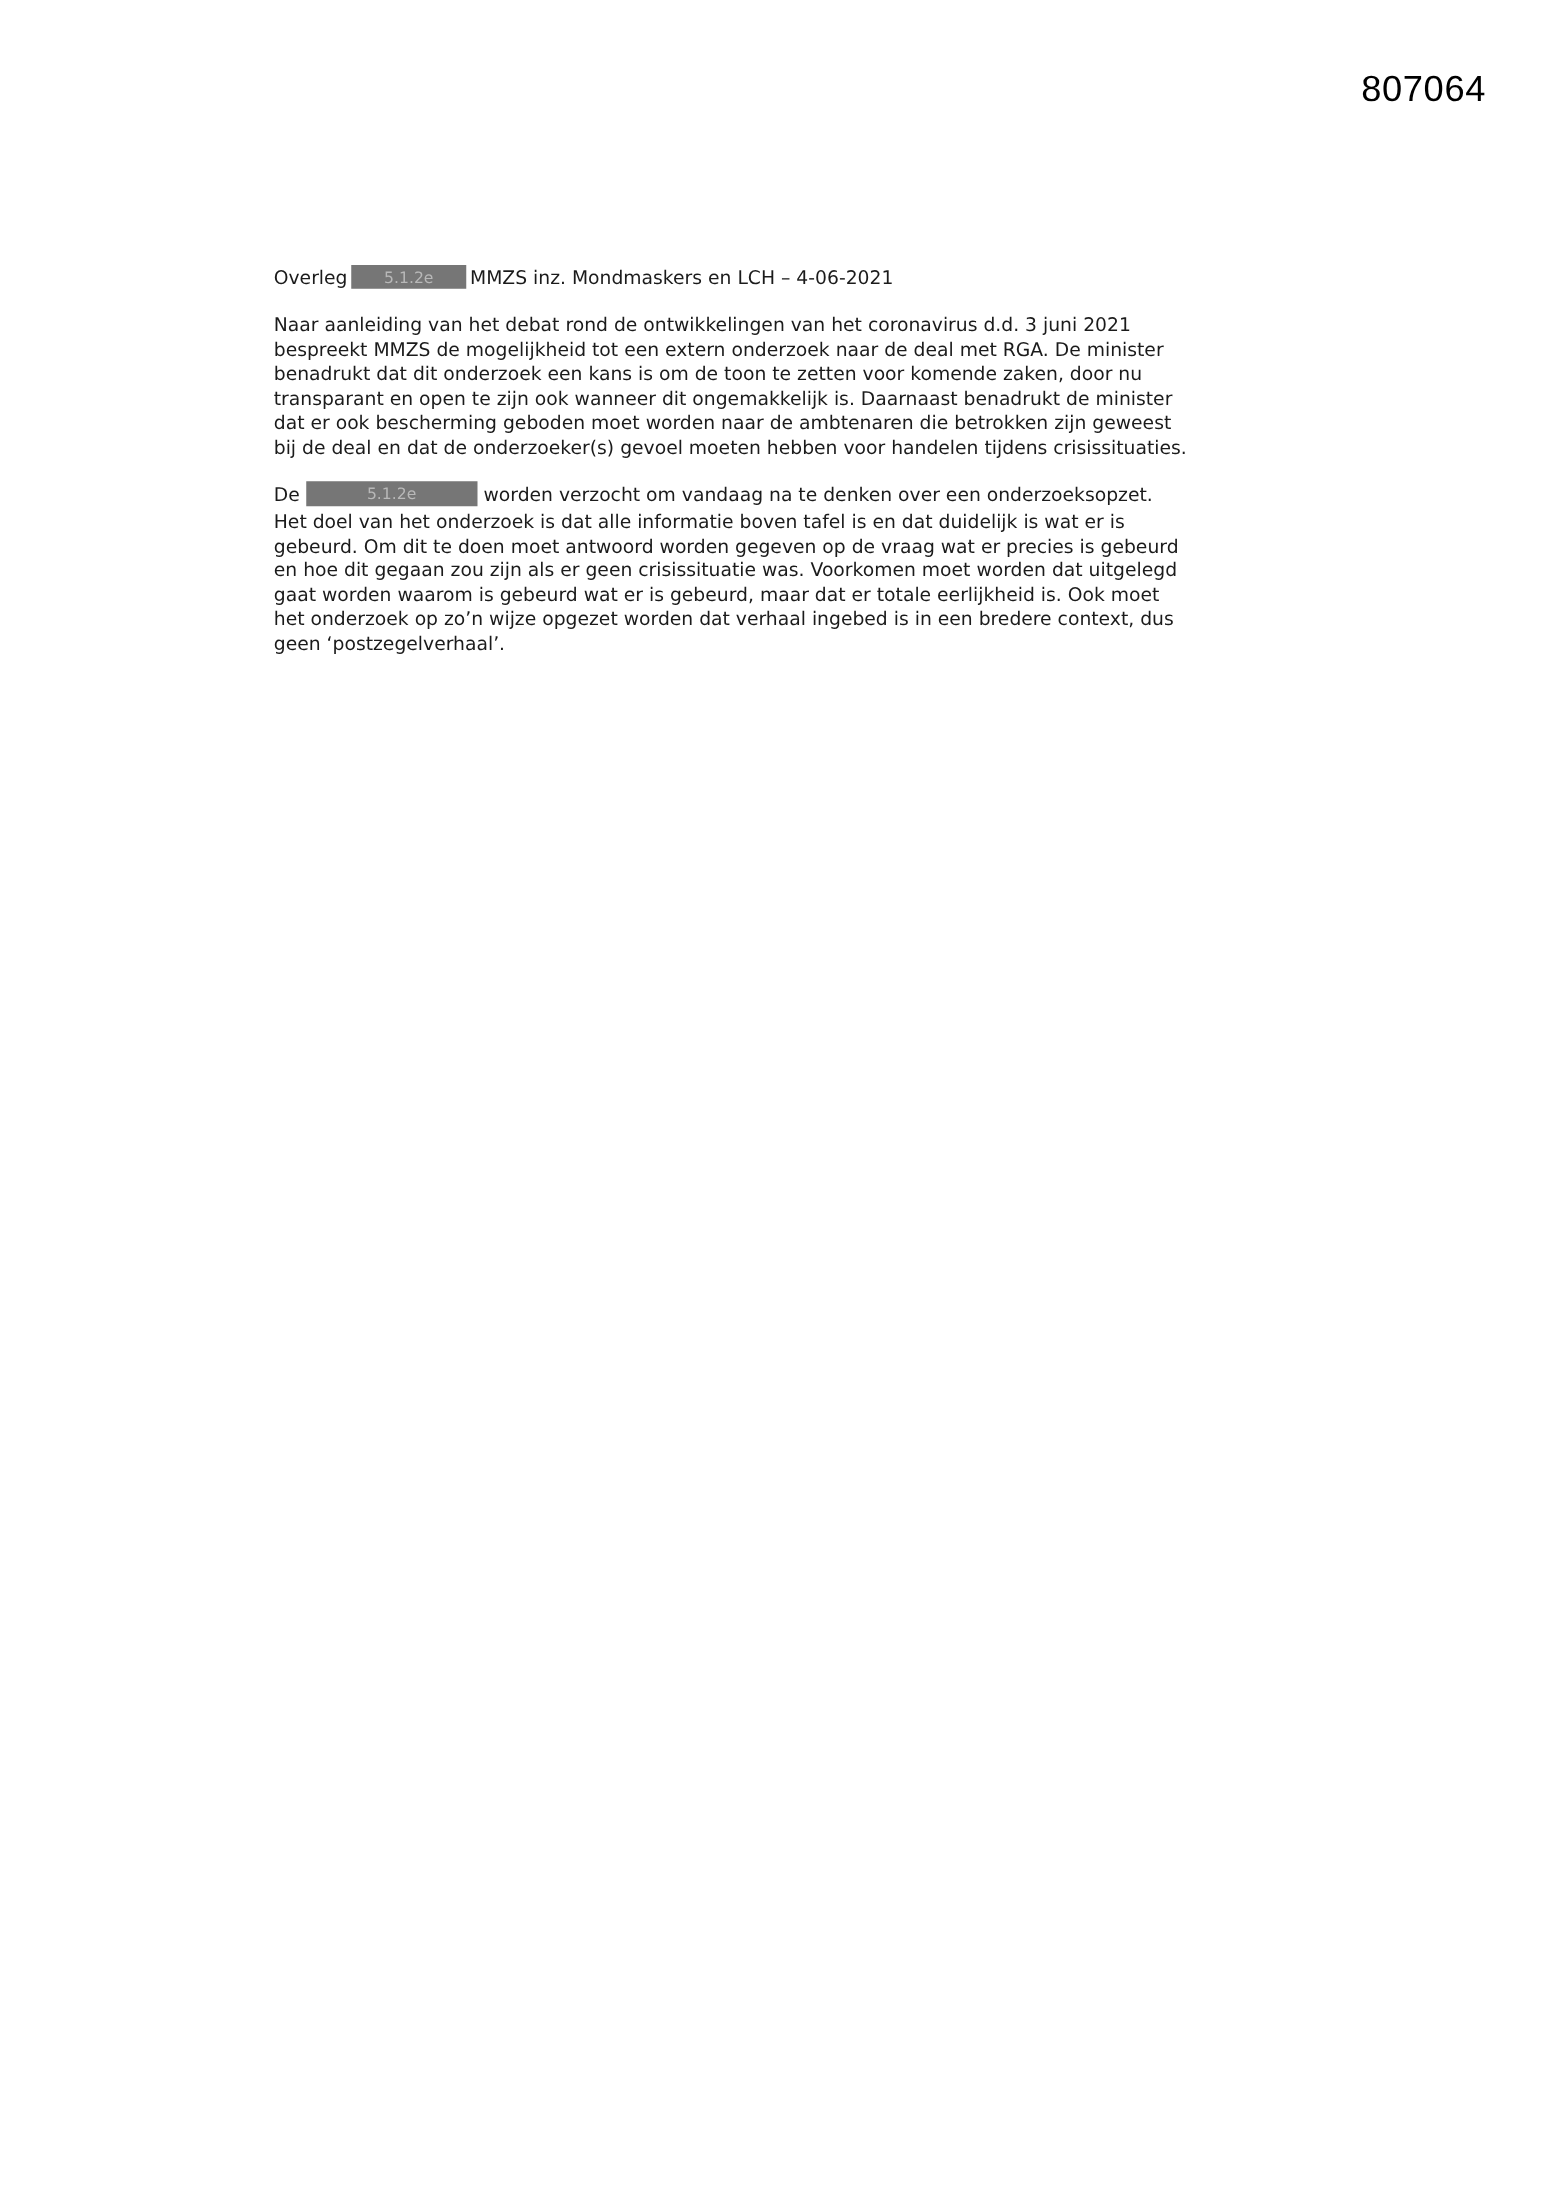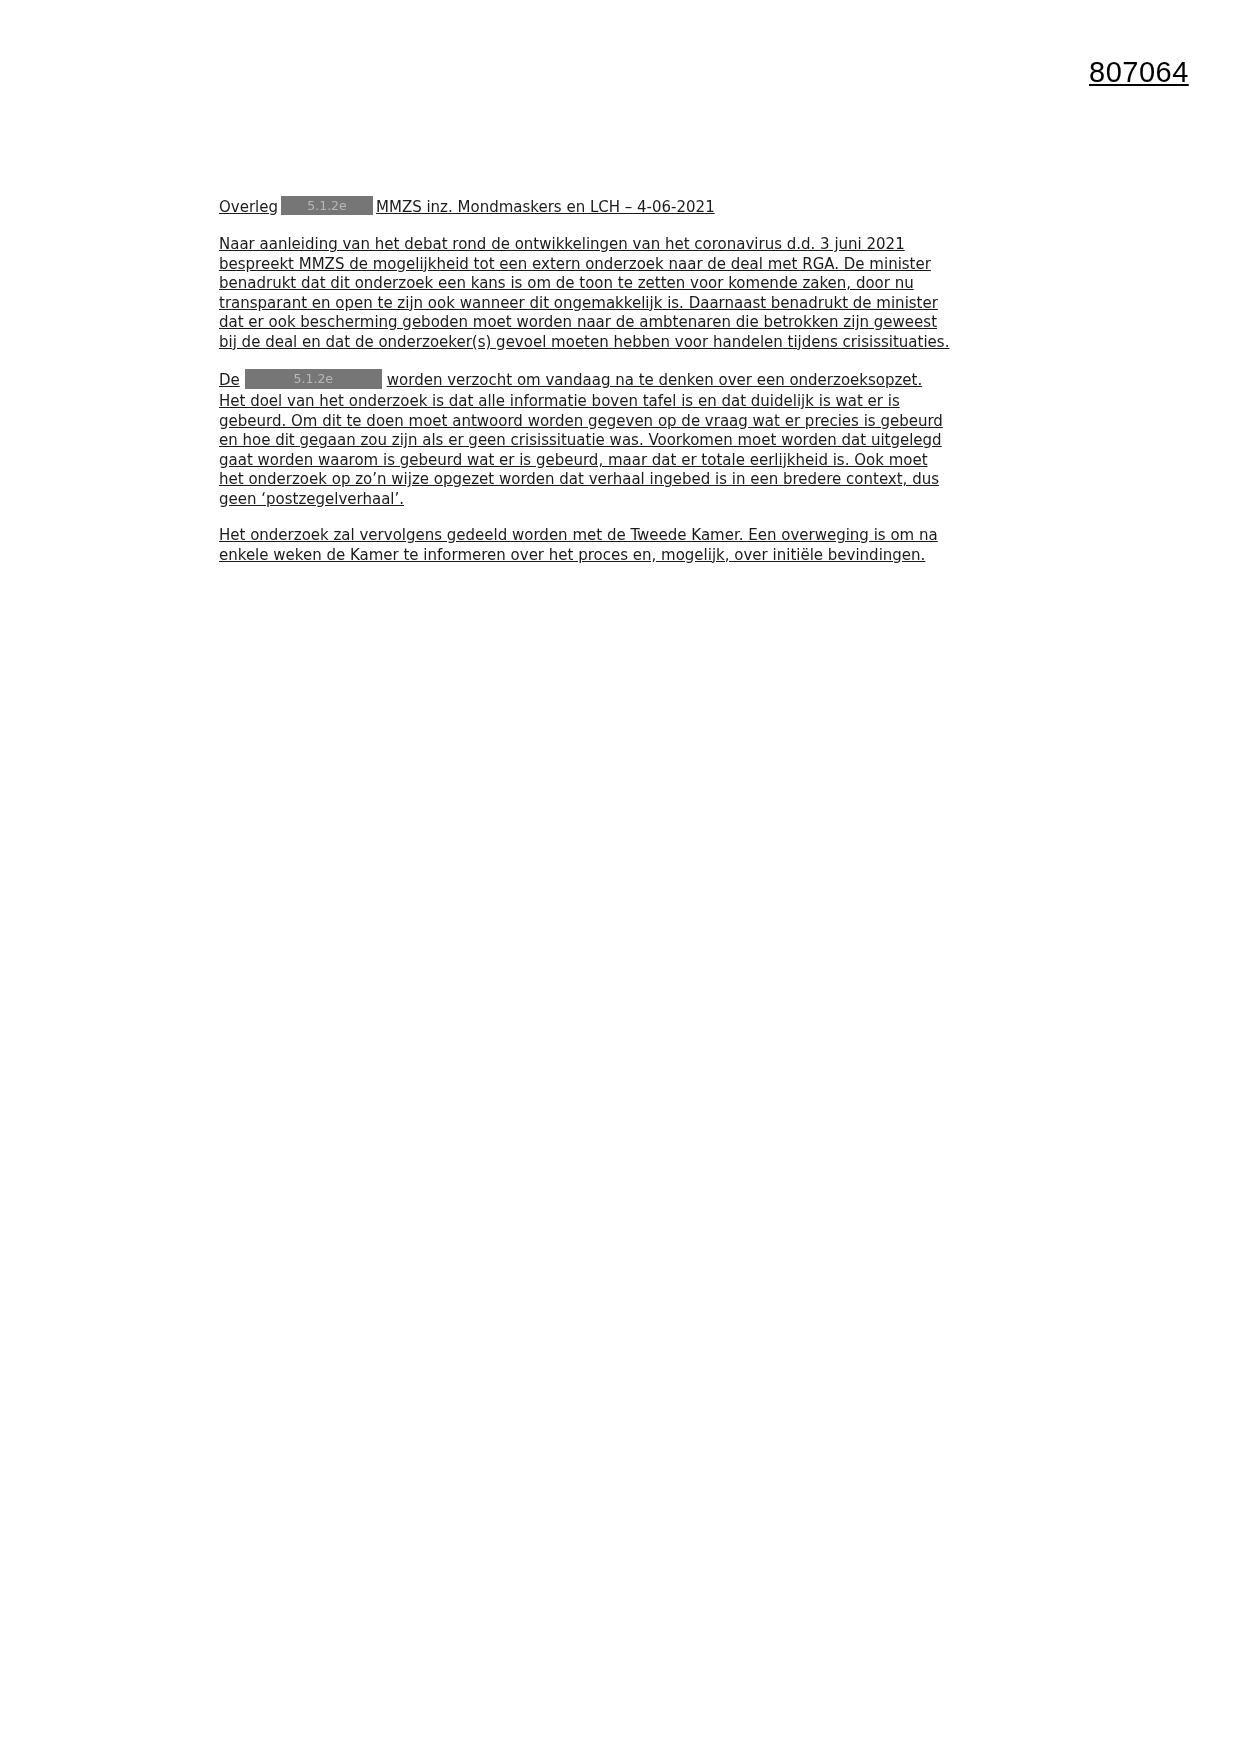--- a/index.html
+++ b/index.html
@@ -18,30 +18,28 @@
   }
   .doc-number {
     position: absolute;
     top: 56px;
     left: 1089px;
     font-family: "Liberation Sans", sans-serif;
     font-size: 29px;
     font-weight: 400;
     color: #000000;
     letter-spacing: 0.5px;
-    text-decoration: underline;
   }
   .content {
     position: absolute;
-    top: 196px;
+    top: 212px;
     left: 219px;
     width: 750px;
     font-size: 15px;
     line-height: 19.5px;
-    text-decoration: underline;
   }
   .title-line {
     margin: 0 0 17px 0;
   }
   .para {
     margin: 0 18px 17px 0;
   }
   .redaction {
     display: inline-block;
     background: #767676;
@@ -72,18 +70,17 @@
   <div class="doc-number">807064</div>
 
   <div class="content">
 
     <p class="title-line"><span>Overleg</span><span class="redaction redaction-title">5.1.2e</span><span>MMZS inz. Mondmaskers en LCH – 4-06-2021</span></p>
 
     <p class="para">Naar aanleiding van het debat rond de ontwikkelingen van het coronavirus d.d. 3 juni 2021 bespreekt MMZS de mogelijkheid tot een extern onderzoek naar de deal met RGA. De minister benadrukt dat dit onderzoek een kans is om de toon te zetten voor komende zaken, door nu transparant en open te zijn ook wanneer dit ongemakkelijk is. Daarnaast benadrukt de minister dat er ook bescherming geboden moet worden naar de ambtenaren die betrokken zijn geweest bij de deal en dat de onderzoeker(s) gevoel moeten hebben voor handelen tijdens crisissituaties.</p>
 
     <p class="para"><span>De</span><span class="redaction redaction-body">5.1.2e</span><span>worden verzocht om vandaag na te denken over een onderzoeksopzet. Het doel van het onderzoek is dat alle informatie boven tafel is en dat duidelijk is wat er is gebeurd. Om dit te doen moet antwoord worden gegeven op de vraag wat er precies is gebeurd en hoe dit gegaan zou zijn als er geen crisissituatie was. Voorkomen moet worden dat uitgelegd gaat worden waarom is gebeurd wat er is gebeurd, maar dat er totale eerlijkheid is. Ook moet het onderzoek op zo’n wijze opgezet worden dat verhaal ingebed is in een bredere context, dus geen ‘postzegelverhaal’.</span></p>
 
-    <p class="para">Het onderzoek zal vervolgens gedeeld worden met de Tweede Kamer. Een overweging is om na enkele weken de Kamer te informeren over het proces en, mogelijk, over initiële bevindingen.</p>
 
 
   </div>
 
 </div>
 
 </body></html>

